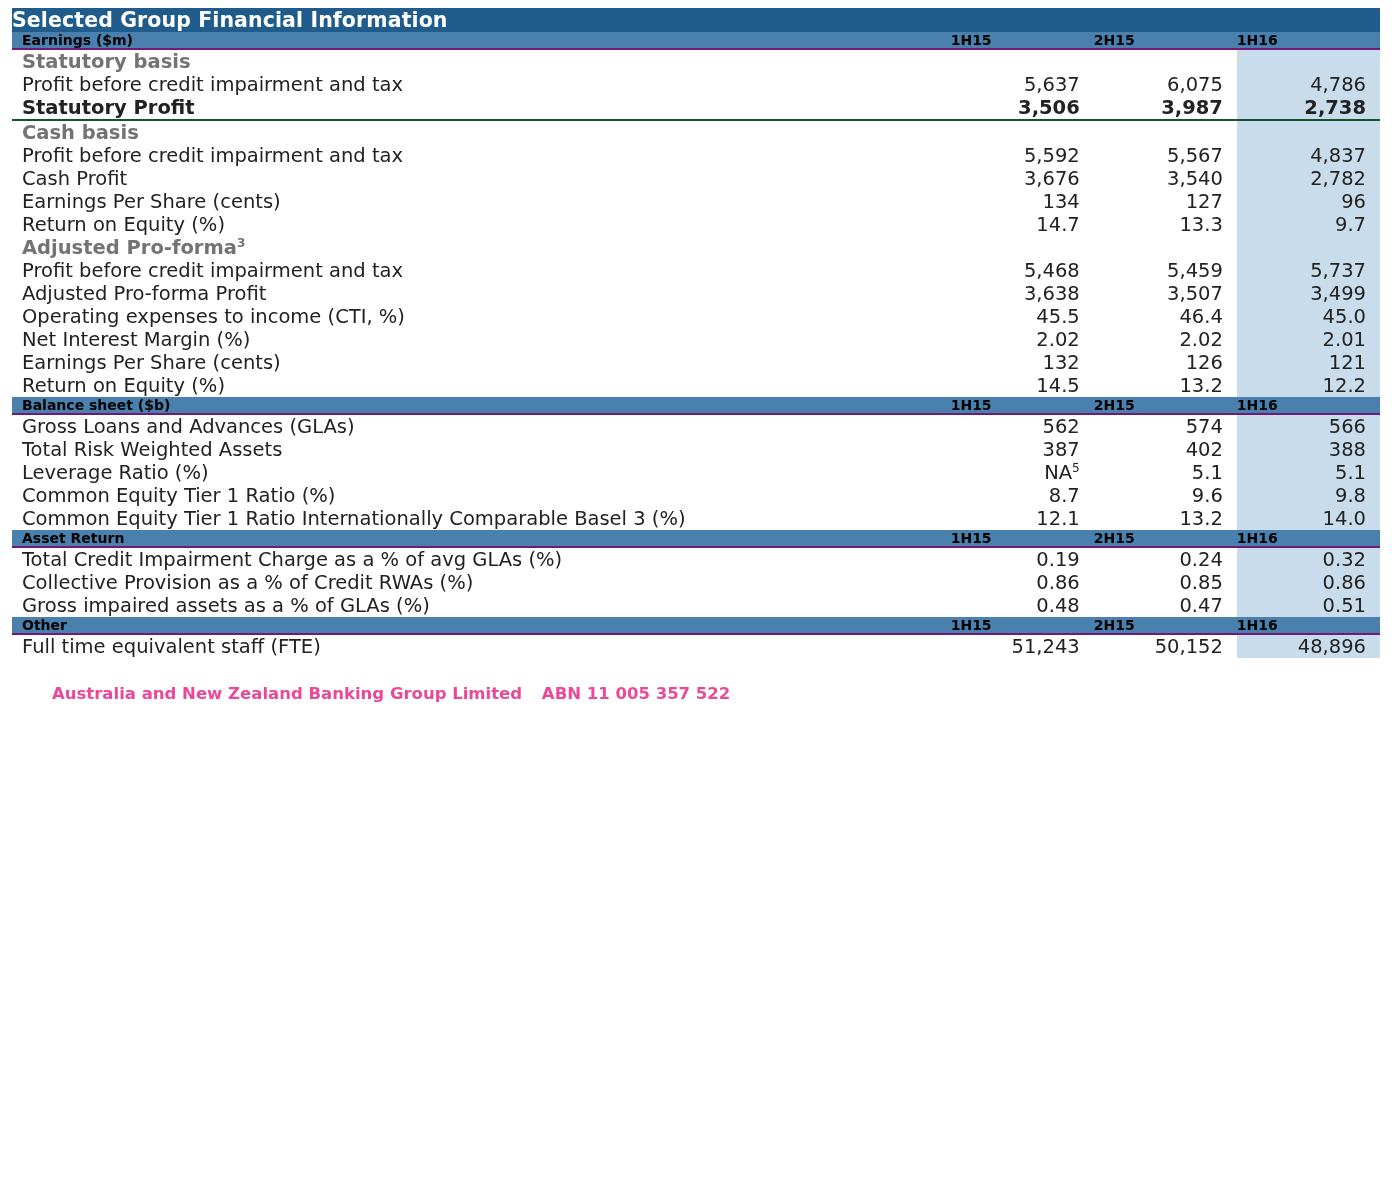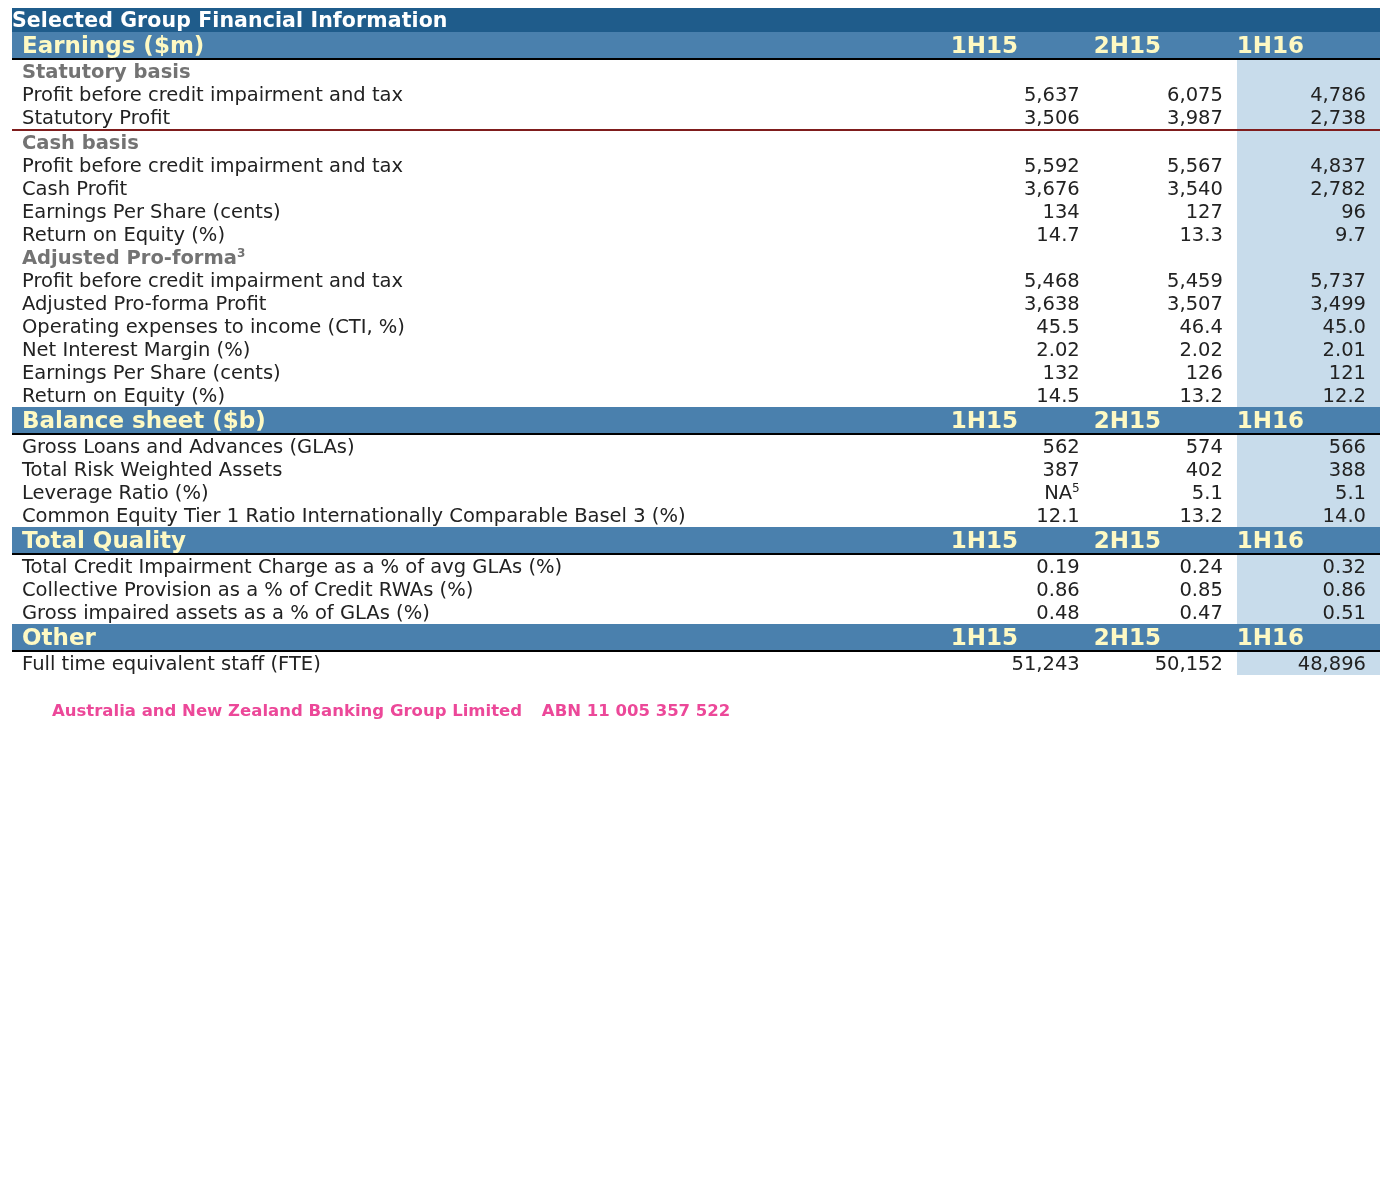--- a/index.html
+++ b/index.html
@@ -37,25 +37,25 @@
     background: #1f5c8b;
     color: #ffffff;
     font-weight: bold;
     font-size: 20.5px;
     padding: 5px 0 6px 10px;
     letter-spacing: 0.1px;
   }
   
   .section-row td {
     background: #4a80ad;
-    color: #fef9c3;
-    font-weight: bold;
-    font-size: 23px;
+    color: #000000;
+    font-weight: bold;
+    font-size: 14px;
     padding: 5px 0 6px 0;
-    border-bottom: 2px solid #000000;
+    border-bottom: 2px solid #701a75;
   }
   .section-row td.lbl { padding-left: 10px; }
   .section-row td.num {
     text-align: left;
     padding-right: 14px;
   }
   .section-row td.num.highlight {
     background: #4a80ad;
   }
   
@@ -72,21 +72,21 @@
   }
   td.highlight { background: #c8dceb; }
   
   .sub-row td {
     font-size: 19.5px;
     font-weight: bold;
     padding: 6px 0 4px 0;
     color: #737373;
   }
   .sub-row td.lbl { padding-left: 10px; }
-  .rule-bottom td { border-bottom: 2px solid #7f1d1d; }
+  .rule-bottom td { border-bottom: 2px solid #14532d; font-weight: bold; }
   sup {
     font-size: 0.62em;
     vertical-align: super;
     line-height: 0;
   }
   .footer {
     margin-top: 26px;
     padding-left: 40px;
     color: #ec4899;
     font-size: 16.5px;
@@ -223,27 +223,33 @@
           <td class="num"><span>402</span></td>
           <td class="num highlight"><span>388</span></td>
         </tr>
         <tr class="data-row">
           <td class="lbl">Leverage Ratio (%)</td>
           <td class="num"><span>NA</span><sup>5</sup></td>
           <td class="num"><span>5.1</span></td>
           <td class="num highlight"><span>5.1</span></td>
         </tr>
         <tr class="data-row">
+          <td class="lbl">Common Equity Tier 1 Ratio (%)</td>
+          <td class="num"><span>8.7</span></td>
+          <td class="num"><span>9.6</span></td>
+          <td class="num highlight"><span>9.8</span></td>
+        </tr>
+        <tr class="data-row">
           <td class="lbl">Common Equity Tier 1 Ratio Internationally Comparable Basel 3 (%)</td>
           <td class="num"><span>12.1</span></td>
           <td class="num"><span>13.2</span></td>
           <td class="num highlight"><span>14.0</span></td>
         </tr>
         <tr class="section-row">
-          <td class="lbl">Total Quality</td>
+          <td class="lbl">Asset Return</td>
           <td class="num">1H15</td>
           <td class="num">2H15</td>
           <td class="num highlight">1H16</td>
         </tr>
         <tr class="data-row">
           <td class="lbl">Total Credit Impairment Charge as a % of avg GLAs (%)</td>
           <td class="num"><span>0.19</span></td>
           <td class="num"><span>0.24</span></td>
           <td class="num highlight"><span>0.32</span></td>
         </tr>

